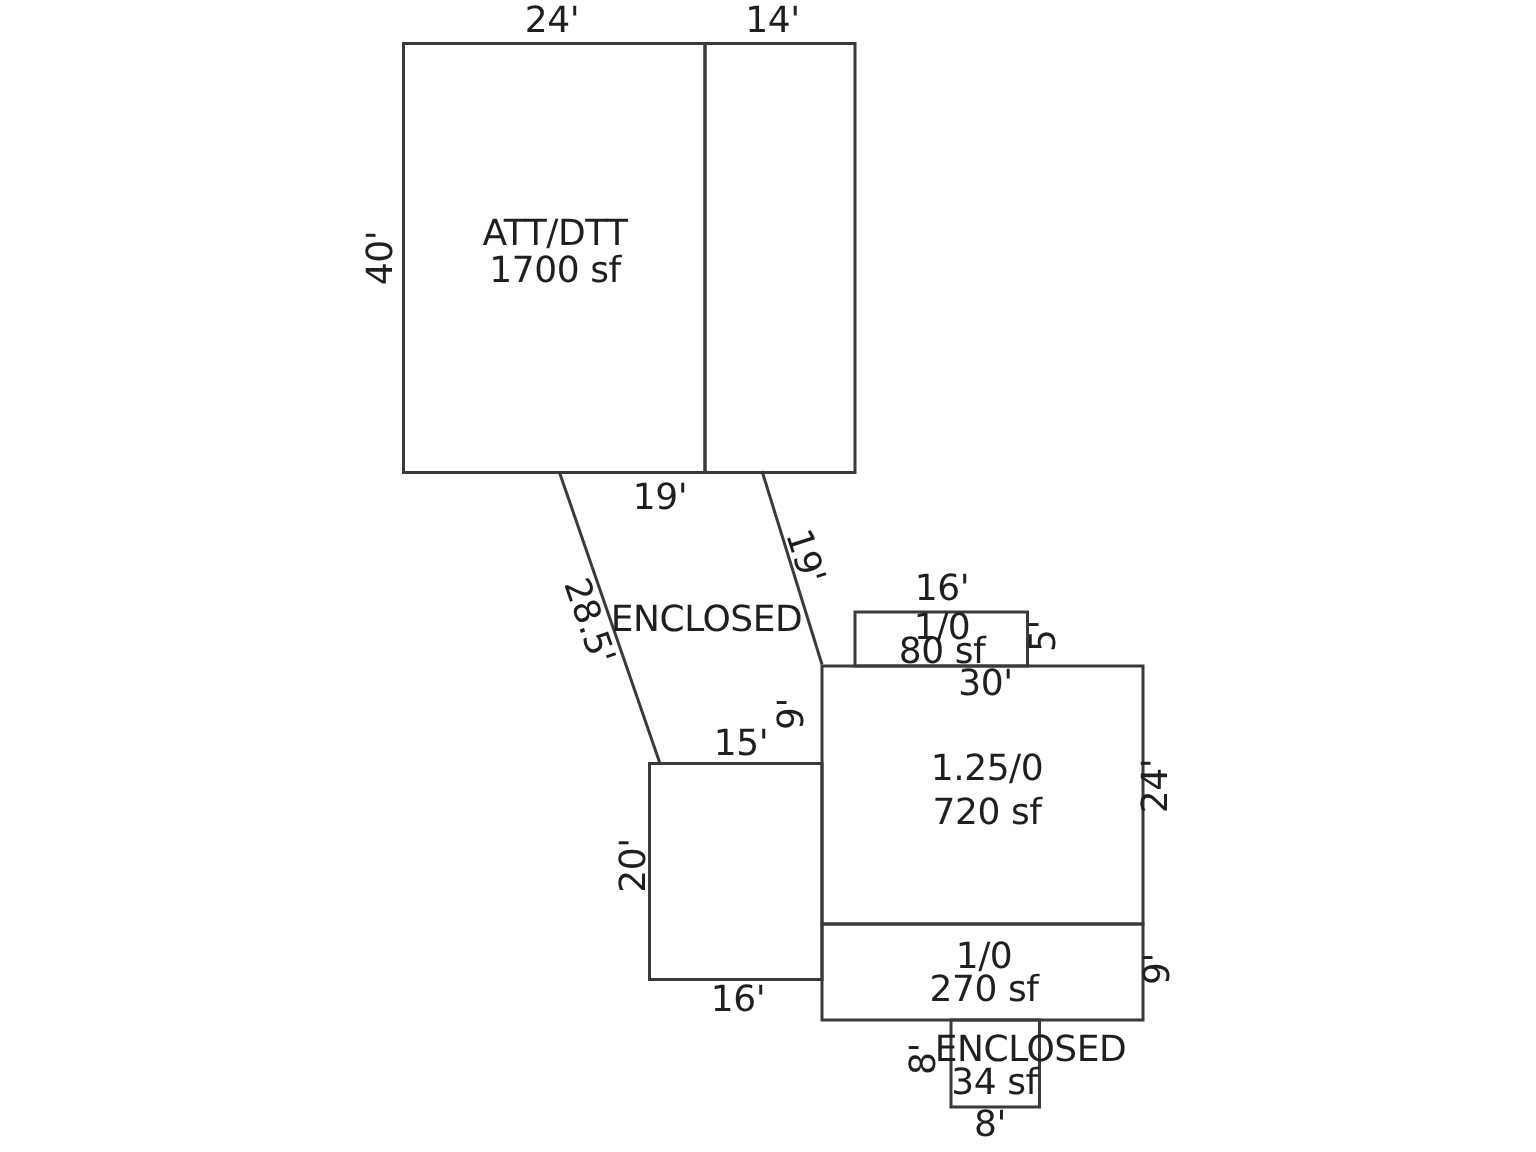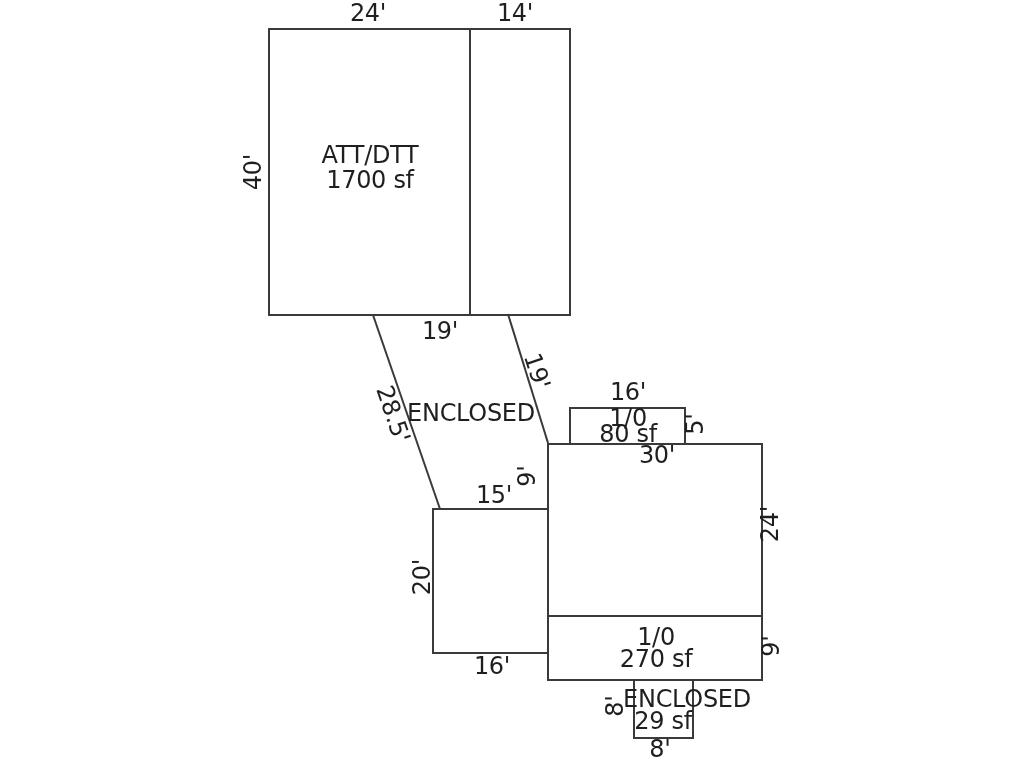--- a/index.html
+++ b/index.html
@@ -42,26 +42,30 @@
   </div>
   <div class="label" style="left:537px;top:171px;line-height:26px">
   </div>
   <div class="label" style="left:471px;top:413px;line-height:27px">
     <span>ENCLOSED</span>
   </div>
   <div class="label" style="left:628px;top:426px;line-height:16px">
     <span>1/0</span>
     <span>80 sf</span>
   </div>
+  <div class="label" style="left:658px;top:527px;line-height:29px">
+    <span>1.25/0</span>
+    <span>720 sf</span>
+  </div>
   <div class="label" style="left:656px;top:648px;line-height:22px">
     <span>1/0</span>
     <span>270 sf</span>
   </div>
   <div class="label" style="left:687px;top:699px">ENCLOSED</div>
-  <div class="label" style="left:663px;top:721px">29 sf</div>
+  <div class="label" style="left:663px;top:721px">34 sf</div>
 
   <div class="label" style="left:368px;top:13px">24'</div>
   <div class="label" style="left:515px;top:13px">14'</div>
   <div class="label" style="left:440px;top:331px">19'</div>
   <div class="label" style="left:494px;top:495px">15'</div>
   <div class="label" style="left:492px;top:666px">16'</div>
   <div class="label" style="left:628px;top:392px">16'</div>
   <div class="label" style="left:657px;top:455px">30'</div>
   <div class="label" style="left:660px;top:749px">8'</div>
 

